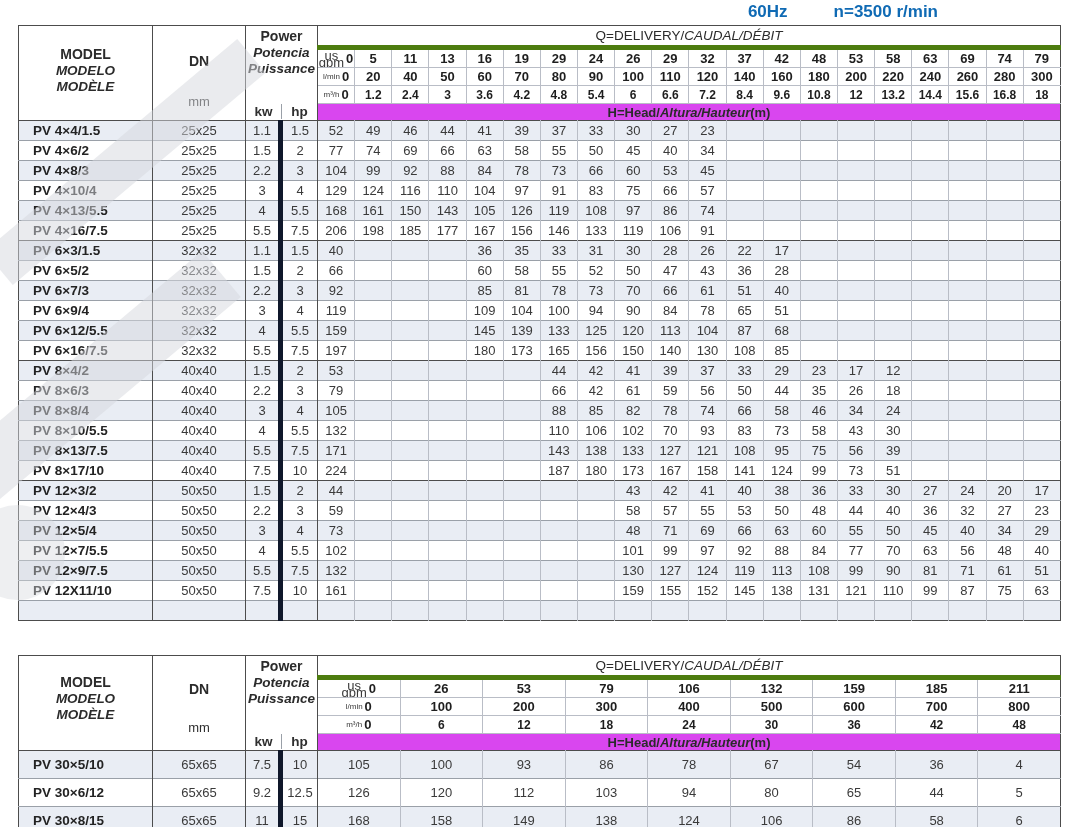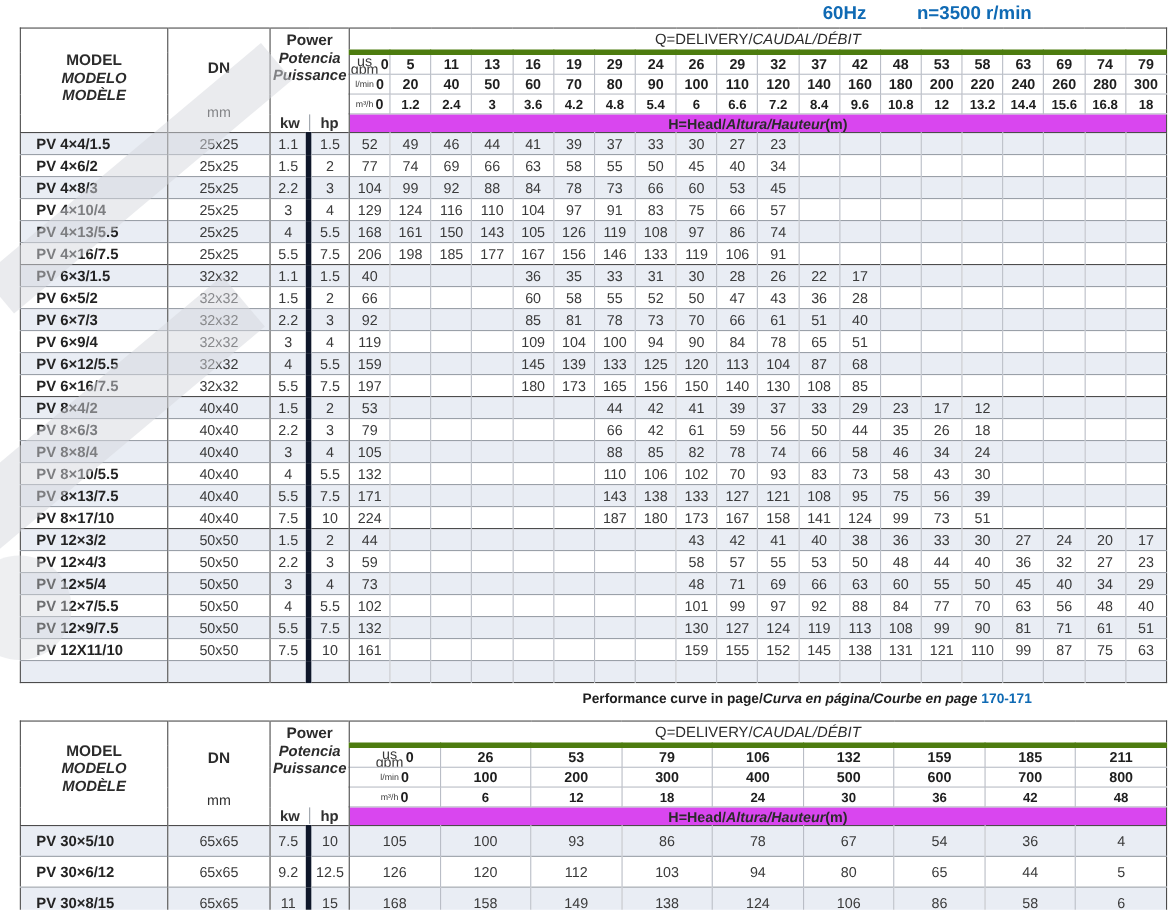--- a/index.html
+++ b/index.html
@@ -891,23 +891,20 @@
             <td class="c-q"></td>
             <td class="c-q"></td>
             <td class="c-q"></td>
             <td class="c-q"></td>
             <td class="c-q"></td>
           </tr>
         </tbody>
       </table>
     </div>
 
-  <div class="note">
-    <span>Performance curve in page/</span><span class="it">Curva en página/Courbe en page </span><span class="pg">170-171</span>
-  </div>
 
   <div class="tbl-wrap t2" id="table2">
       <table class="pump-table">
         <colgroup>
           <col style="width: 134px;">
           <col style="width: 93px;">
           <col style="width: 35px;">
           <col style="width: 37px;">
           <col style="width: 82.56px;">
           <col style="width: 82.56px;">

